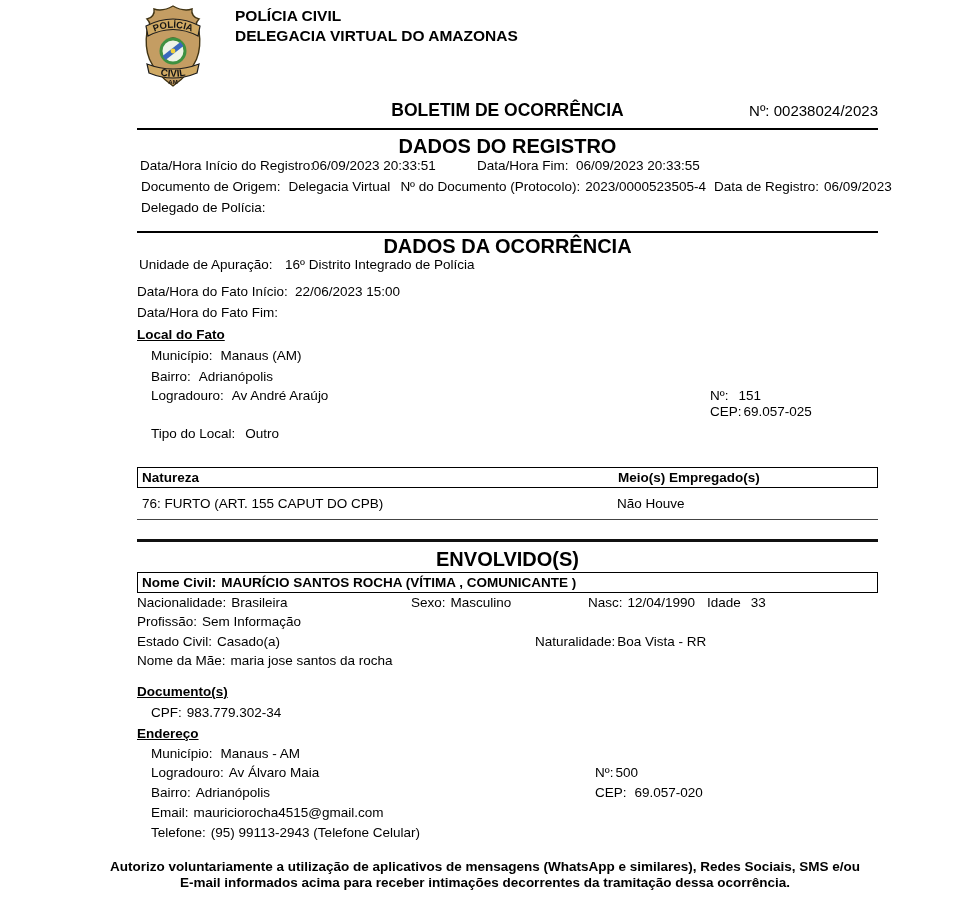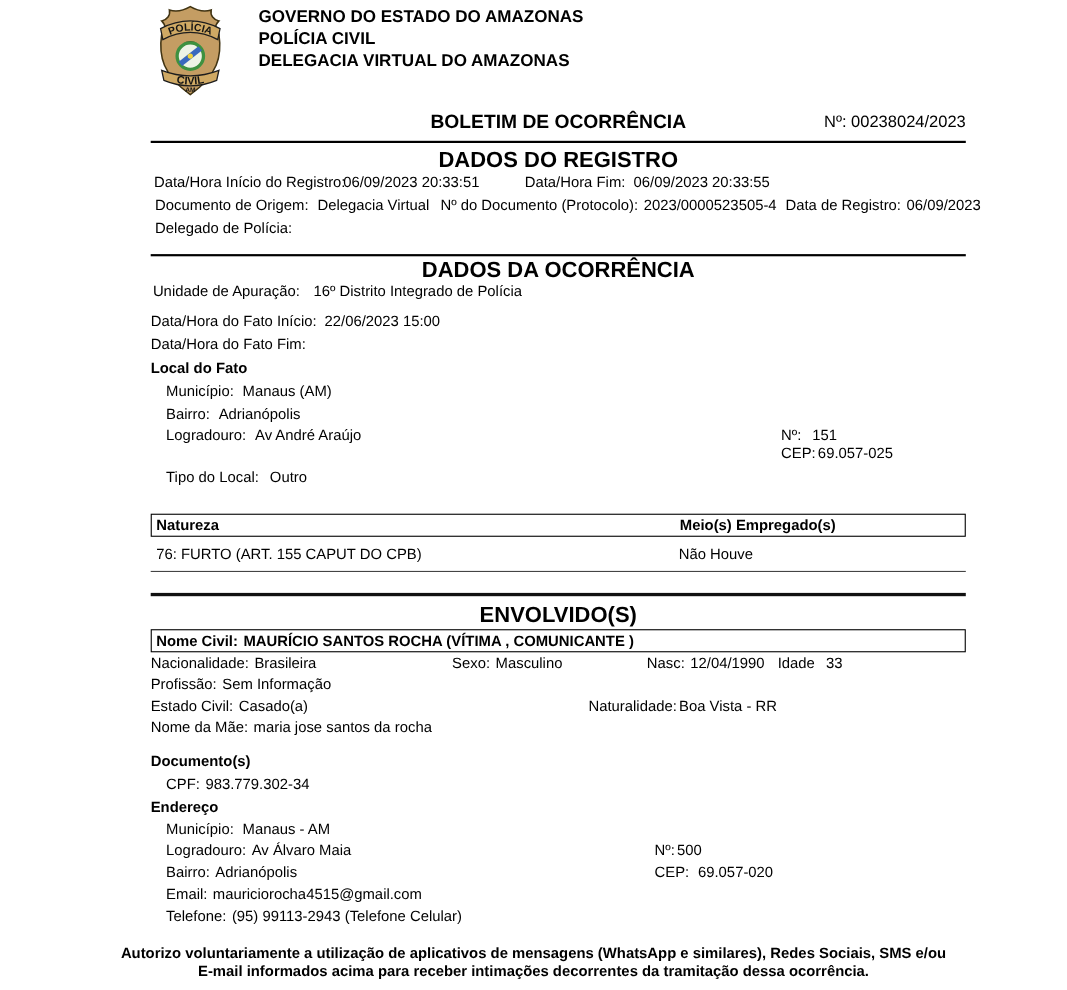--- a/index.html
+++ b/index.html
@@ -13,21 +13,21 @@
   .title-row{position:absolute;left:137px;top:100px;width:741px;height:24px;}
   .doc-title{position:absolute;left:0;width:100%;text-align:center;font-weight:bold;font-size:17.5px;}
   .doc-number{position:absolute;right:0;top:2px;font-size:15px;white-space:nowrap;}
   .rule{position:absolute;left:137px;width:741px;border-top:2px solid #000;}
   .rule-thick{border-top:3px solid #111;}
   .rule-thin{border-top:1px solid #444;}
   .sec-head{position:absolute;left:137px;width:741px;text-align:center;font-weight:bold;font-size:20px;white-space:nowrap;}
   .ln{position:absolute;left:137px;width:741px;height:17px;line-height:17px;white-space:nowrap;}
   .ind{padding-left:14px;}
   .b{font-weight:bold;}
-  .hd{font-weight:bold;margin-top:31px;}
+  .hd{font-weight:bold;text-decoration:underline;margin-top:31px;}
   .g2{margin-right:2px;}.g5{margin-right:5px;}.g8{margin-right:8px;}.g10{margin-right:10px;}
   .at{position:absolute;top:0;}
   .box{position:absolute;left:137px;width:731px;border:1px solid #000;padding:0 4px;height:19px;line-height:19px;}
   .tblhead{font-weight:bold;}
   .col2{position:absolute;left:480px;top:0;}
   .footer{position:absolute;left:0;top:859px;width:970px;text-align:center;font-weight:bold;font-size:13.5px;line-height:16px;}
 </style>
 </head>
 <body>
 
@@ -48,21 +48,20 @@
     <text font-size="9.5" font-weight="bold" fill="#141414" font-family="Liberation Sans, sans-serif">
       <textPath href="#arcTop" startOffset="50%" text-anchor="middle">POLÍCIA</textPath>
     </text>
     <text font-size="10" font-weight="bold" fill="#141414" font-family="Liberation Sans, sans-serif">
       <textPath href="#arcBottom" startOffset="50%" text-anchor="middle">CIVIL</textPath>
     </text>
     <text x="36" y="80" font-size="6" font-weight="bold" fill="#141414" text-anchor="middle" font-family="Liberation Sans, sans-serif">AM</text>
   </svg>
 
   <div class="org">
-    <div>GOVERNO DO ESTADO DO AMAZONAS</div>
     <div>POLÍCIA CIVIL</div>
     <div>DELEGACIA VIRTUAL DO AMAZONAS</div>
   </div>
 
   <div class="title-row">
     <div class="doc-title">BOLETIM DE OCORRÊNCIA</div>
     <div class="doc-number"><span>Nº:</span> <span>00238024/2023</span></div>
   </div>
 
   <div class="rule" style="top:128px"></div>

